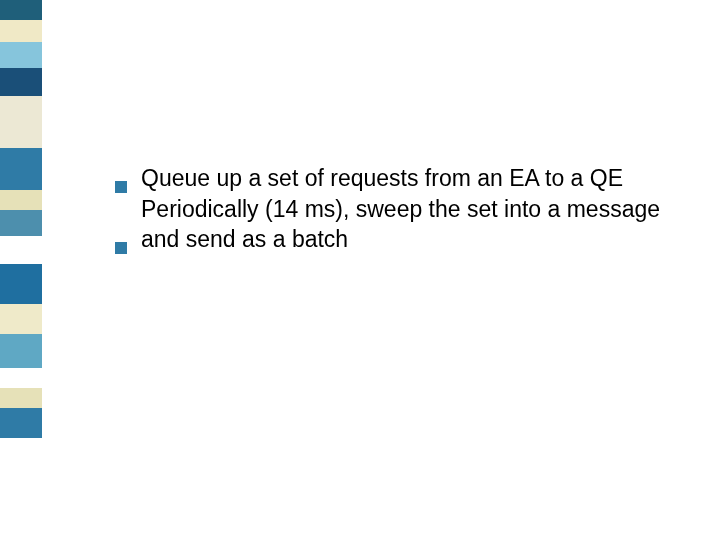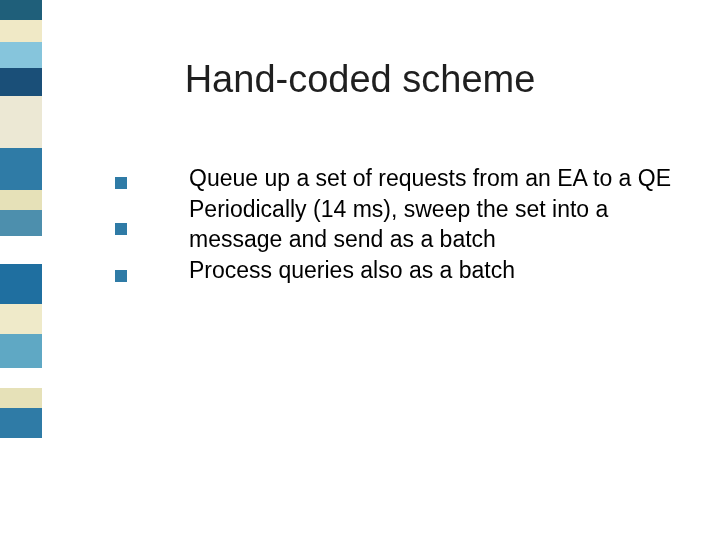--- a/index.html
+++ b/index.html
@@ -39,24 +39,23 @@
     font-weight: 400;
   }
   .content {
     position: absolute;
     top: 164px;
     left: 115px;
     width: 560px;
   }
   .bullet-item {
     display: flex;
-    align-items: center;
+    align-items: flex-end;
     margin-bottom: 2px;
     line-height: 1.28;
-    gap: 48px;
   }
   .bullet-icon {
     flex: 0 0 auto;
     width: 12px;
     height: 12px;
     background: #2f7ba6;
     margin-top: 9px;
     margin-right: 14px;
   }
   .bullet-text {
@@ -81,30 +80,25 @@
     <div class="stripe" style="background:#ffffff;height:28px;"></div>
     <div class="stripe" style="background:#1f6fa0;height:40px;"></div>
     <div class="stripe" style="background:#efeac9;height:30px;"></div>
     <div class="stripe" style="background:#5fa8c4;height:34px;"></div>
     <div class="stripe" style="background:#ffffff;height:20px;"></div>
     <div class="stripe" style="background:#e6e1b8;height:20px;"></div>
     <div class="stripe" style="background:#2f7ba6;height:30px;"></div>
     <div class="stripe" style="background:#ffffff;height:102px;"></div>
   </div>
 
-  <div class="title">Hand-coded scheme</div>
 
   <div class="content">
     <div class="bullet-item">
       <div class="bullet-icon"></div>
       <div class="bullet-text">Queue up a set of requests from an EA to a QE</div>
     </div>
     <div class="bullet-item">
       <div class="bullet-icon"></div>
       <div class="bullet-text">Periodically (14 ms), sweep the set into a message and send as a batch</div>
     </div>
-    <div class="bullet-item">
-      <div class="bullet-icon"></div>
-      <div class="bullet-text">Process queries also as a batch</div>
-    </div>
   </div>
 
 </div>
 
 </body></html>

